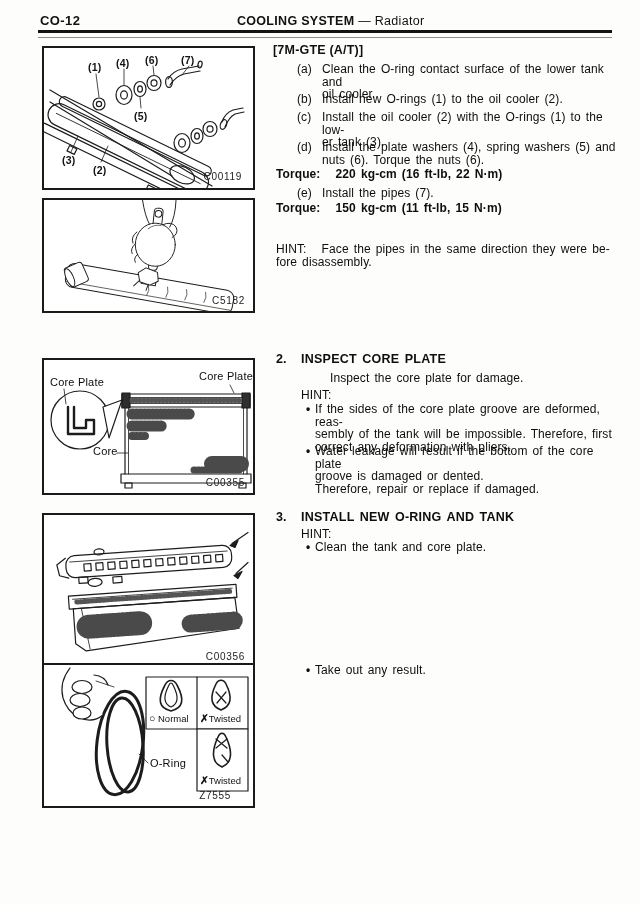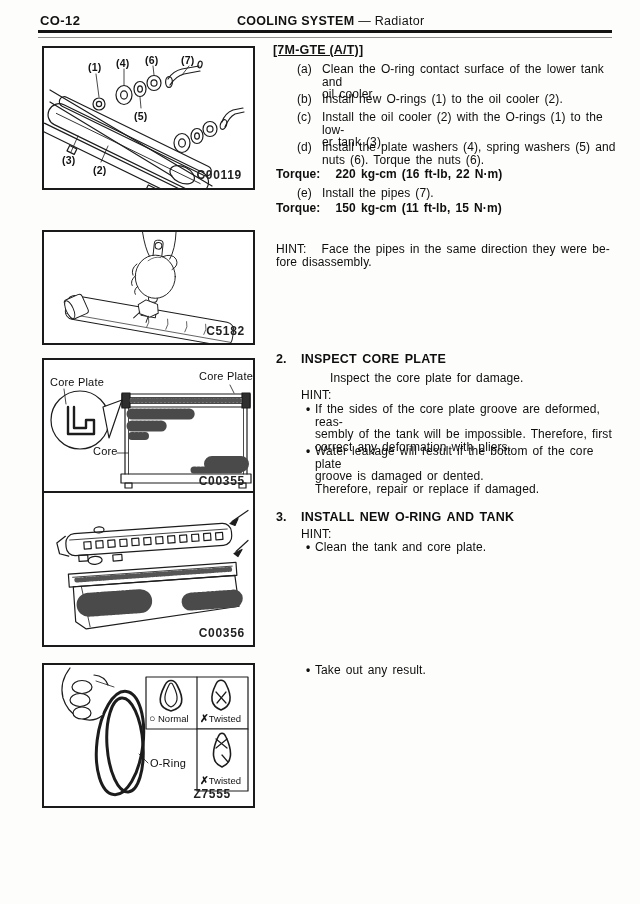--- a/index.html
+++ b/index.html
@@ -13,28 +13,28 @@
   .head-title{left:237px;top:14px;font-size:12.5px;letter-spacing:.3px;white-space:nowrap;}
   .head-title .sec{font-weight:bold;}
   .rule-thick{left:38px;width:574px;top:30px;height:2.6px;background:#141414;}
   .rule-thin{left:38px;width:574px;top:37px;height:1.2px;background:#8f8f8f;}
   
   .fig{position:absolute;left:42px;width:213px;border:2px solid #1a1a1a;background:#fff;box-sizing:border-box;}
   .fig svg{position:absolute;left:0;top:0;width:100%;height:100%;}
   .art{stroke:#1c1c1c;fill:none;stroke-width:1.2;stroke-linecap:round;stroke-linejoin:round;}
   .thin{stroke-width:.8;}
   .thick{stroke-width:2.4;}
-  .figcode{position:absolute;font-size:12px;letter-spacing:.7px;color:#222;font-weight:bold;}
+  .figcode{position:absolute;font-size:10px;letter-spacing:.7px;color:#222;}
   .callout{position:absolute;font-size:10.5px;font-weight:bold;letter-spacing:.2px;white-space:nowrap;}
   .figlabel{position:absolute;font-size:11px;letter-spacing:.2px;white-space:nowrap;color:#0d0d0d;}
   .celllabel{position:absolute;font-size:9.5px;white-space:nowrap;}
   .celllabel .mark{font-weight:bold;font-size:10.5px;}
   
   .txt{position:absolute;font-size:12px;line-height:12.6px;letter-spacing:.1px;word-spacing:1.6px;white-space:pre-wrap;color:#0e0e0e;}
-  .variant{left:273px;top:43px;font-size:12.5px;font-weight:bold;letter-spacing:.2px;text-decoration:underline;}
+  .variant{left:273px;top:43px;font-size:12.5px;font-weight:bold;letter-spacing:.2px;}
   .step{display:flex;left:297px;width:322px;}
   .step .lbl{width:25px;flex:none;}
   .torq{left:276px;font-weight:bold;}
   .hintp{left:276px;width:340px;}
   .secnum{left:276px;font-size:12.5px;font-weight:bold;}
   .sectitle{left:301px;font-size:12.5px;font-weight:bold;letter-spacing:.25px;}
   .secbody{left:301px;}
   .hintlbl{left:301px;}
   .bullet{display:flex;left:306px;width:312px;}
   .bullet .dot{width:9px;flex:none;font-weight:bold;}
@@ -99,21 +99,21 @@
   <span class="callout" style="left:44px;top:13px;">(1)</span>
   <span class="callout" style="left:72px;top:9px;">(4)</span>
   <span class="callout" style="left:101px;top:6px;">(6)</span>
   <span class="callout" style="left:137px;top:6px;">(7)</span>
   <span class="callout" style="left:90px;top:62px;">(5)</span>
   <span class="callout" style="left:18px;top:106px;">(3)</span>
   <span class="callout" style="left:49px;top:116px;">(2)</span>
   <span class="figcode" style="right:11px;bottom:6px;">C00119</span>
 </div>
 
-<div class="fig" style="top:198px;height:115px;margin-top:32px;">
+<div class="fig" style="top:198px;height:115px;">
   <svg viewBox="0 0 209 139">
     <g class="art">
       <g transform="translate(4,78) rotate(10)">
         <rect x="0" y="0" width="212" height="30" rx="10"></rect>
         <line x1="2" y1="24" x2="210" y2="24" class="thin"></line>
         <path d="M128,9 q3,6 0,13" class="thin"></path>
         <path d="M152,8 q3,6 0,13" class="thin"></path>
         <path d="M176,7 q3,6 0,13" class="thin"></path>
         <path d="M104,11 q3,6 0,12" class="thin"></path>
       </g>
@@ -173,21 +173,21 @@
       <line x1="186" y1="25" x2="190" y2="33"></line>
       <line x1="73" y1="93" x2="84" y2="93"></line>
     </g>
   </svg>
   <span class="figlabel" style="left:6px;top:16px;">Core Plate</span>
   <span class="figlabel" style="left:155px;top:10px;">Core Plate</span>
   <span class="figlabel" style="left:49px;top:85px;">Core</span>
   <span class="figcode" style="right:8px;bottom:5px;margin-top:44px;">C00355</span>
 </div>
 
-<div class="fig" style="top:491px;height:156px;">
+<div class="fig" style="top:513px;height:156px;">
   <svg viewBox="0 0 209 133">
     <g class="art">
       <g transform="rotate(-4 105 40)">
         <rect x="22" y="26" width="166" height="22" rx="9"></rect>
         <line x1="26" y1="32" x2="184" y2="32" class="thin"></line>
         <ellipse cx="56" cy="24" rx="5" ry="3"></ellipse>
         <rect x="40" y="35" width="7" height="7"></rect>
           <rect x="52" y="35" width="7" height="7"></rect>
         <rect x="64" y="35" width="7" height="7"></rect>
           <rect x="76" y="35" width="7" height="7"></rect>

